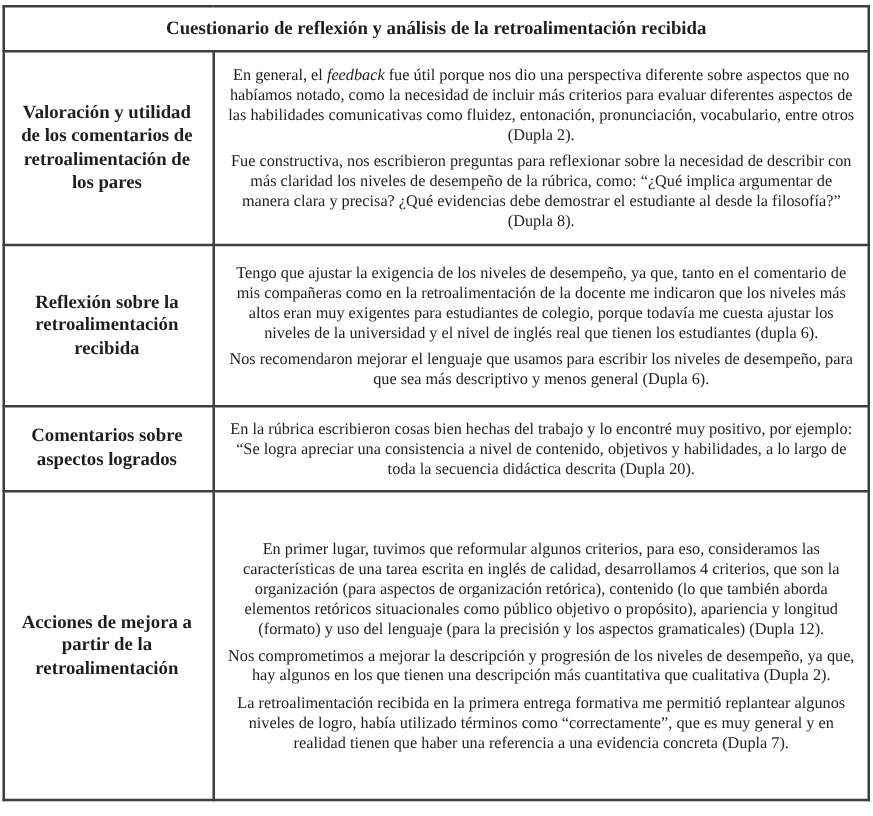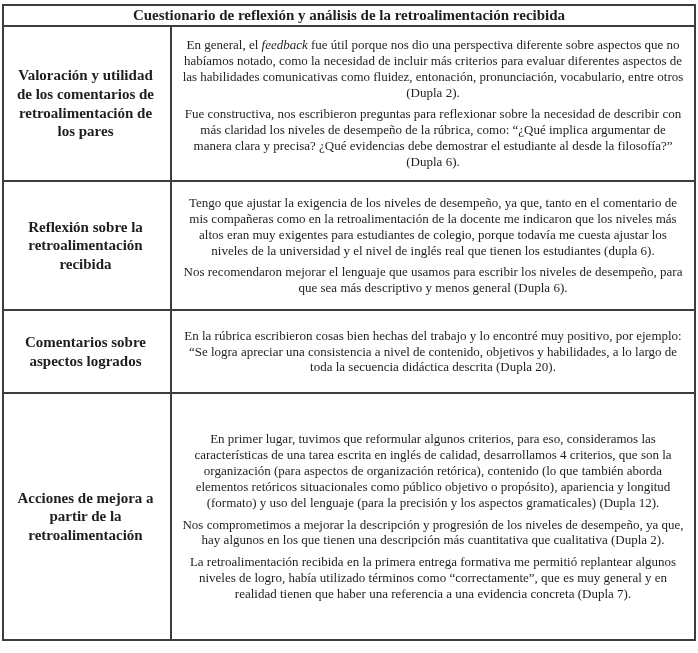--- a/index.html
+++ b/index.html
@@ -16,21 +16,21 @@
     border-collapse: collapse;
     width: 694px;
     table-layout: fixed;
   }
   table.reflection td {
     border: 2px solid #3d3d3d;
     box-sizing: border-box;
     vertical-align: middle;
     text-align: center;
   }
-  tr.title-row { height: 21px; margin-top: 24px; }
+  tr.title-row { height: 36px; margin-top: 24px; }
   tr.title-row td {
     text-align: center;
     font-weight: bold;
     font-size: 15px;
     padding: 1px 4px;
   }
   col.c-label { width: 168px; }
   td.label-cell {
     font-weight: bold;
     font-size: 15px;
@@ -41,41 +41,41 @@
     font-size: 13px;
     line-height: 1.23;
     text-align: justify;
     padding: 1px 9px 1px 9px;
     vertical-align: middle;
   }
   td.content-cell p { margin: 5.5px 0; }
   td.content-cell em { font-style: italic; }
   tr.r1 { height: 155px; }
   tr.r2 { height: 129px; }
-  tr.r3 { height: 83px; padding-left: 13px; }
+  tr.r3 { height: 68px; padding-left: 13px; }
   tr.r4 { height: 247px; }
 </style>
 </head>
 <body>
 
 <div class="sheet">
   <table class="reflection">
     <colgroup>
       <col class="c-label">
       <col class="c-content">
     </colgroup>
     <tbody>
       <tr class="title-row">
         <td colspan="2">Cuestionario de reflexión y análisis de la retroalimentación recibida</td>
       </tr>
       <tr class="r1">
         <td class="label-cell">Valoración y utilidad de los comentarios de retroalimentación de los pares</td>
         <td class="content-cell">
             <p><span>En general, el </span><em>feedback</em><span> fue útil porque nos dio una perspectiva diferente sobre aspectos que no habíamos notado, como la necesidad de incluir más criterios para evaluar diferentes aspectos de las habilidades comunicativas como fluidez, entonación, pronunciación, vocabulario, entre otros (Dupla 2).</span></p>
-            <p><span>Fue constructiva, nos escribieron preguntas para reflexionar sobre la necesidad de describir con más claridad los niveles de desempeño de la rúbrica, como: “¿Qué implica argumentar de manera clara y precisa? ¿Qué evidencias debe demostrar el estudiante al desde la filosofía?” (Dupla 6).</span></p>
+            <p><span>Fue constructiva, nos escribieron preguntas para reflexionar sobre la necesidad de describir con más claridad los niveles de desempeño de la rúbrica, como: “¿Qué implica argumentar de manera clara y precisa? ¿Qué evidencias debe demostrar el estudiante al desde la filosofía?” (Dupla 8).</span></p>
           </td>
       </tr>
       <tr class="r2">
         <td class="label-cell">Reflexión sobre la retroalimentación recibida</td>
         <td class="content-cell">
             <p><span>Tengo que ajustar la exigencia de los niveles de desempeño, ya que, tanto en el comentario de mis compañeras como en la retroalimentación de la docente me indicaron que los niveles más altos eran muy exigentes para estudiantes de colegio, porque todavía me cuesta ajustar los niveles de la universidad y el nivel de inglés real que tienen los estudiantes (dupla 6).</span></p>
             <p><span>Nos recomendaron mejorar el lenguaje que usamos para escribir los niveles de desempeño, para que sea más descriptivo y menos general (Dupla 6).</span></p>
           </td>
       </tr>
       <tr class="r3">

